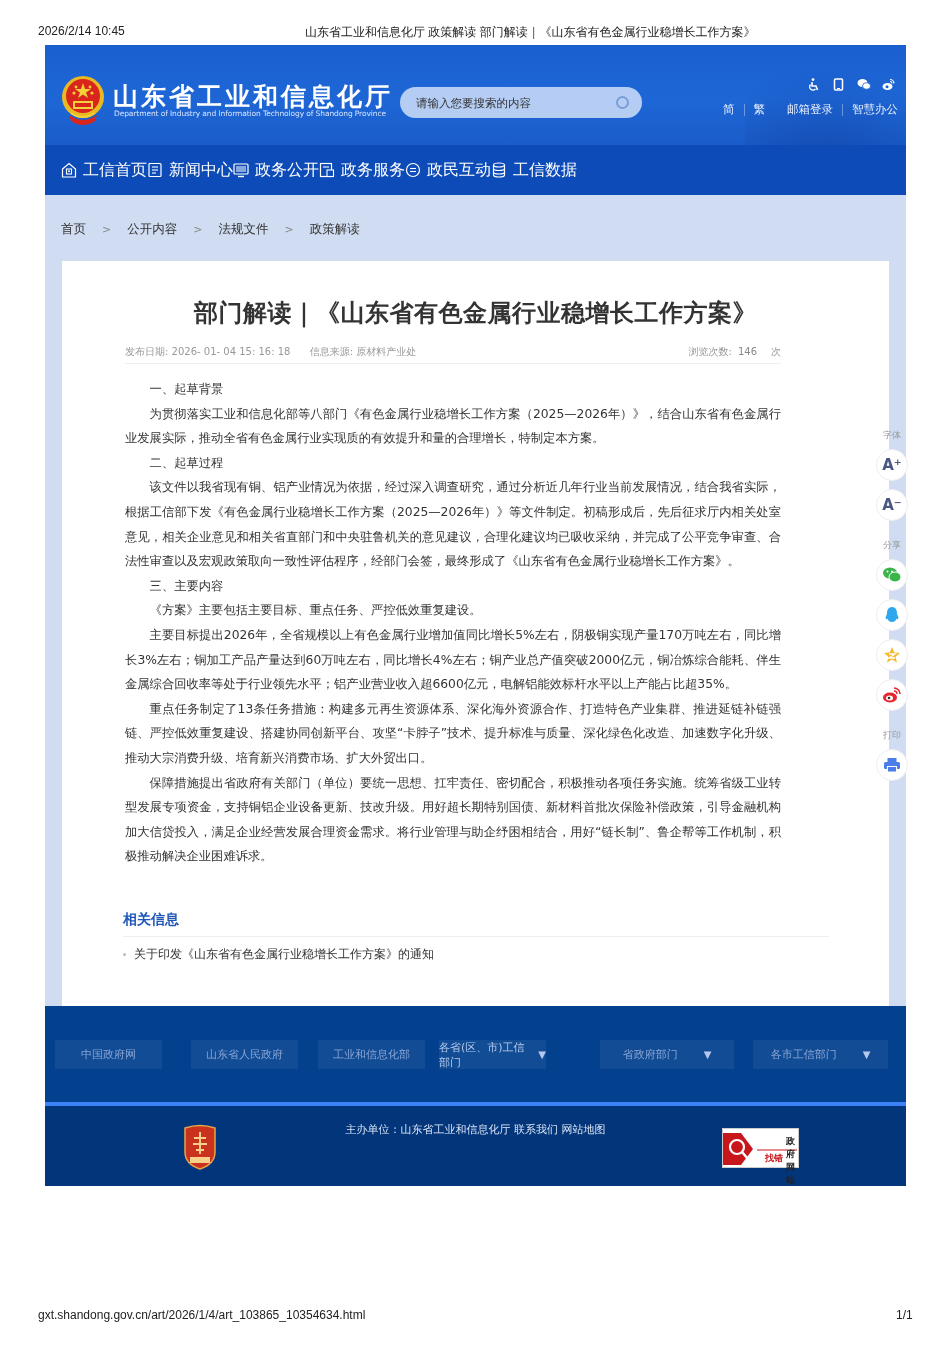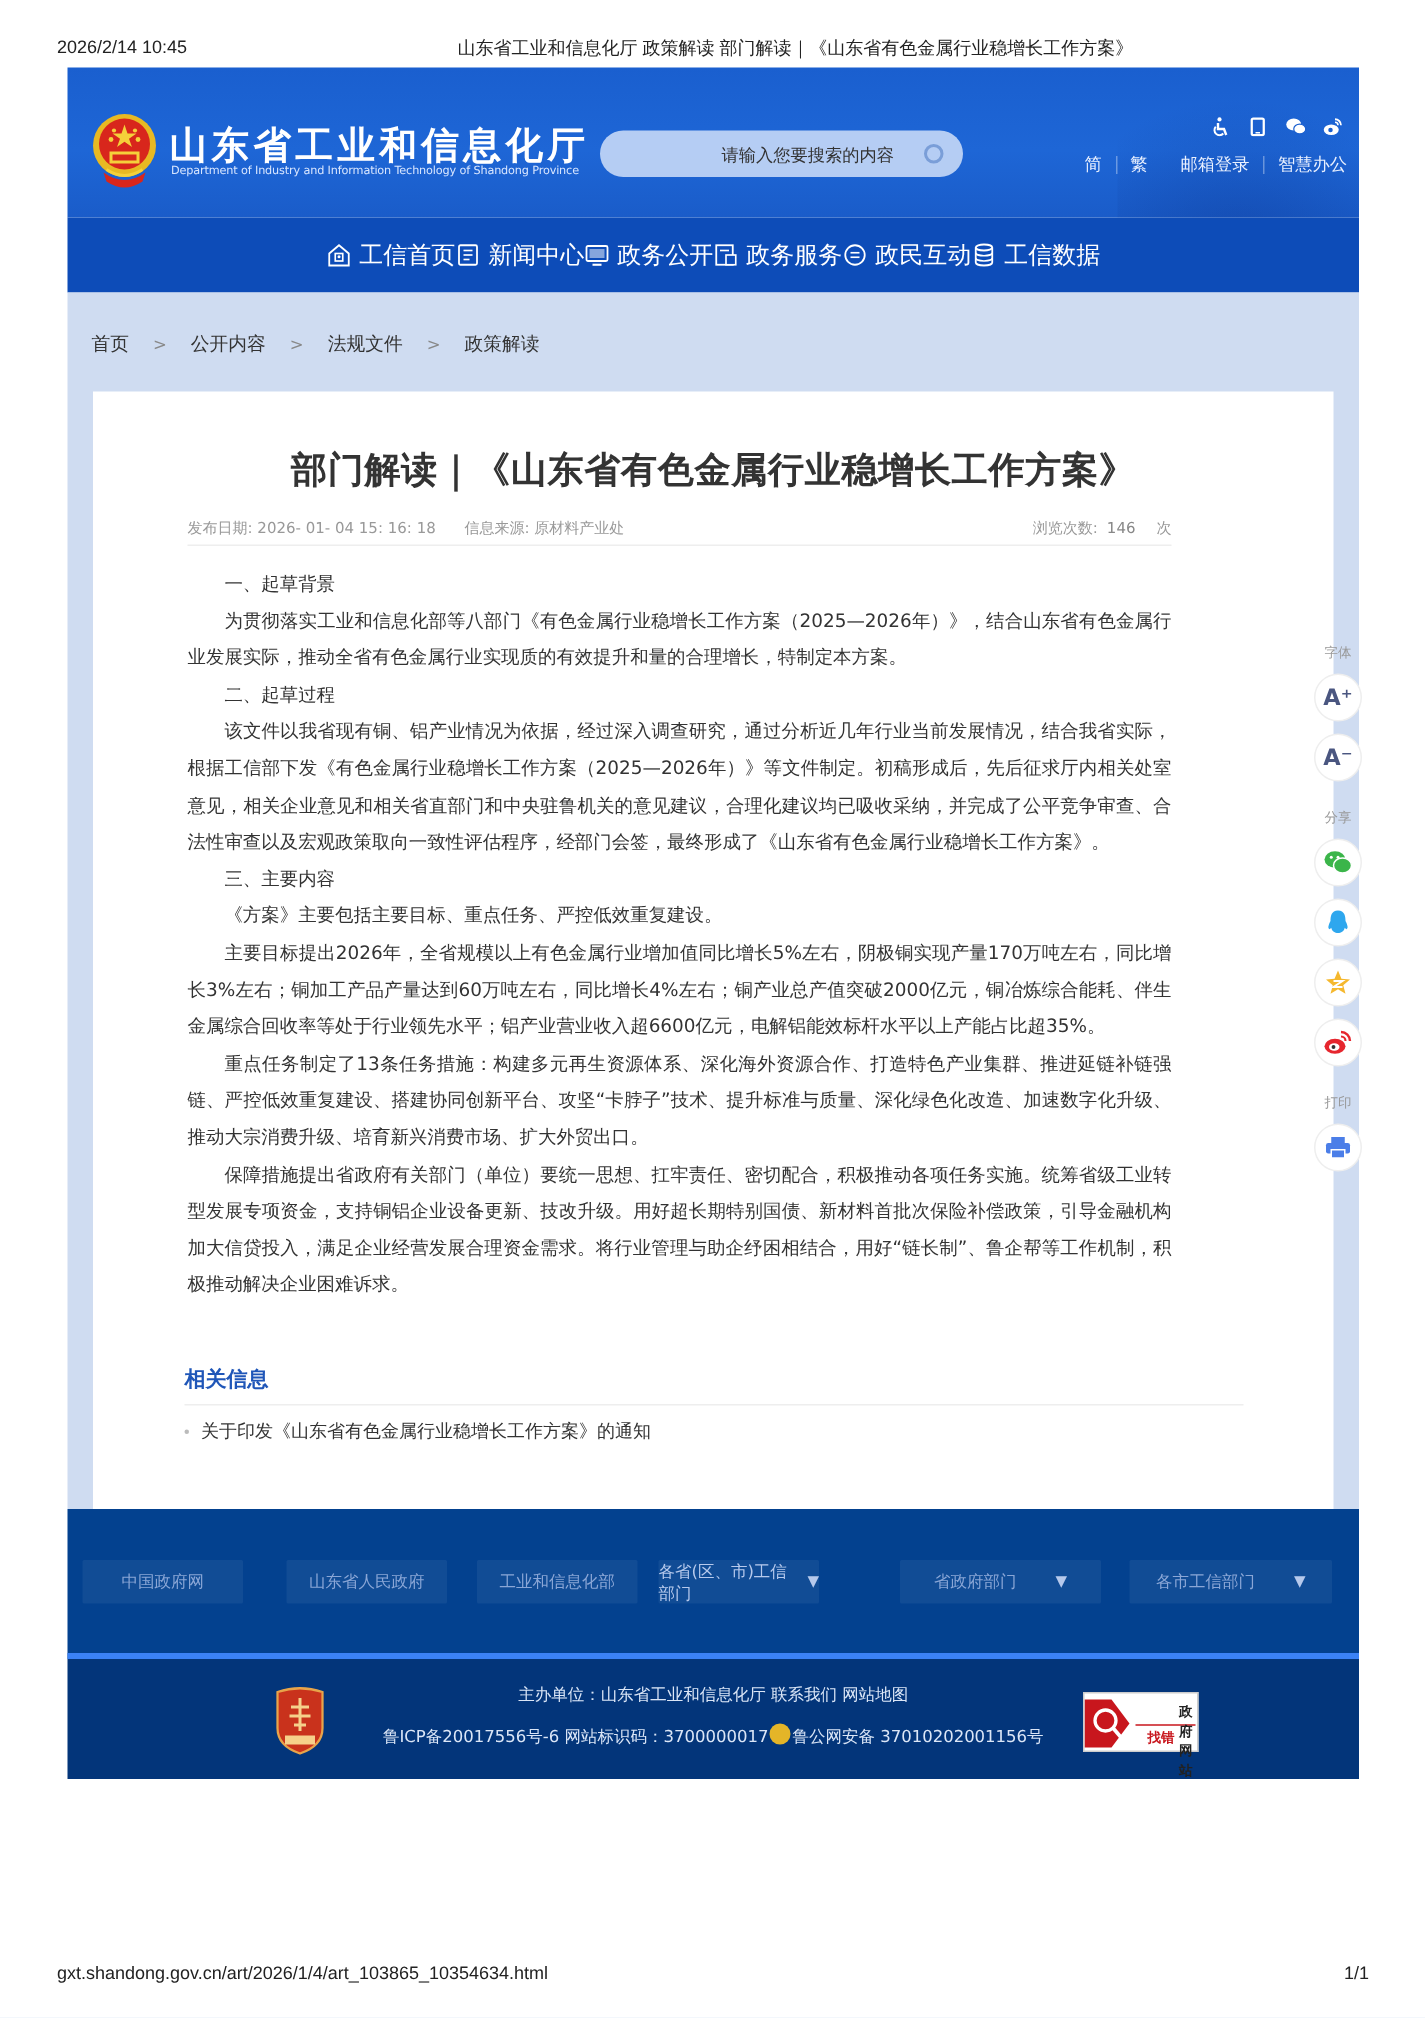--- a/index.html
+++ b/index.html
@@ -15,31 +15,31 @@
 
   .page-frame { position: absolute; left: 45px; top: 45px; width: 861px; }
 
   
   .banner { position: relative; height: 100px; background: linear-gradient(180deg, #1a5fcf 0%, #1e66d6 55%, #1a5cc9 100%); overflow: hidden; padding-left: 48px; }
   .banner::before { content: ""; position: absolute; left: 700px; top: 20px; width: 200px; height: 120px; background: radial-gradient(ellipse at 40% 80%, rgba(10,50,140,0.35), rgba(0,0,0,0) 70%); }
   .emblem { position: absolute; left: 16px; top: 30px; width: 44px; height: 52px; }
   .site-title { position: absolute; left: 68px; top: 35px; font-size: 25px; font-weight: bold; color: #fff; letter-spacing: 3px; font-family: "DejaVu Sans", sans-serif; }
   .site-subtitle { position: absolute; left: 69px; top: 64px; font-size: 7.5px; color: #d8e6ff; letter-spacing: -0.1px; }
   .search-box { position: absolute; left: 355px; top: 42px; width: 242px; height: 31px; border-radius: 16px; background: rgba(215,228,250,0.82); }
-  .search-box input { position: absolute; left: 16px; top: 7px; width: 180px; height: 17px; border: none; background: transparent; font-size: 11.5px; color: #333; outline: none; font-family: "DejaVu Sans", sans-serif; text-align: right; }
+  .search-box input { position: absolute; left: 16px; top: 7px; width: 180px; height: 17px; border: none; background: transparent; font-size: 11.5px; color: #333; outline: none; font-family: "DejaVu Sans", sans-serif; }
   .search-box input::placeholder { color: #333; }
   .search-icon { position: absolute; left: 216px; top: 9px; width: 13px; height: 13px; border: 2px solid #7a9ed8; border-radius: 50%; }
   .tool-icons { position: absolute; left: 762px; top: 33px; height: 16px; display: flex; gap: 12px; }
   .tool-icons span { display: inline-block; width: 13px; height: 13px; color: #fff; font-size: 12px; line-height: 13px; text-align: center; }
   .top-links { position: absolute; left: 678px; top: 57px; font-size: 11.5px; color: #eaf1ff; display: flex; align-items: center; }
   .top-links .sep { display: inline-block; width: 1px; height: 12px; background: rgba(255,255,255,0.35); margin: 0 9px; }
   .top-links .gap { width: 22px; }
 
   
-  .nav { height: 50px; background: #0d4cb8; display: flex; align-items: center; justify-content: center; padding: 0 16px 0 16px; }
+  .nav { height: 50px; background: #0d4cb8; display: flex; align-items: center; justify-content: flex-start; padding: 0 16px 0 16px; }
   .nav-item { display: flex; align-items: center; color: #fff; font-size: 16px; cursor: pointer; }
   .nav-item .nicon { width: 16px; height: 16px; margin-right: 6px; display: inline-block; }
 
   
   .content-bg { background: #cfdcf1; padding-top: 0; height: 811px; position: relative; }
   .breadcrumb { position: absolute; left: 16px; top: 26px; font-size: 12.5px; color: #333; display: flex; align-items: center; }
   .breadcrumb .sep { color: #888; margin: 0 16px 0 16px; font-size: 11px; }
 
   .article-card { position: absolute; left: 17px; top: 66px; width: 827px; height: 745px; background: #fff; }
   .article-title { position: absolute; left: 0; width: 827px; top: 36px; text-align: center; font-size: 24px; font-weight: bold; color: #333; letter-spacing: 0.5px; }
@@ -325,24 +325,20 @@
     <svg class="badge" viewBox="0 0 36 46">
       <path d="M3 4 Q18 -1 33 4 L33 28 Q33 40 18 45 Q3 40 3 28 Z" fill="#c9321c" stroke="#e7a44a" stroke-width="1.5"></path>
       <path d="M18 8 L18 30 M12 14 L24 14 M11 20 L25 20 M14 26 L22 26" stroke="#f6d08a" stroke-width="2"></path>
       <rect x="8" y="33" width="20" height="6" fill="#f6d08a"></rect>
     </svg>
     <div class="line1">
       <span>主办单位：山东省工业和信息化厅</span>
       <span>联系我们</span>
       <span>网站地图</span>
     </div>
-    <div class="line2">
-      <span>鲁ICP备20017556号-6</span>
-      <span>网站标识码：3700000017</span><span class="police"></span><span>鲁公网安备 37010202001156号</span>
-    </div>
     <div class="jiucuo">
       <svg width="77" height="40" viewBox="0 0 77 40">
         <polygon points="0,4 18,4 30,20 18,36 0,36" fill="#c8161d"></polygon>
         <circle cx="14" cy="18" r="7" stroke="#fff" stroke-width="2.2" fill="none"></circle>
         <line x1="19" y1="23" x2="25" y2="30" stroke="#fff" stroke-width="2.5"></line>
         <line x1="34" y1="21" x2="74" y2="21" stroke="#c8161d" stroke-width="1"></line>
       </svg>
       <span style="position:absolute;left:33px;top:6px;font-size:9px;color:#222;font-weight:bold;padding-left:30px;">政府网站</span>
       <span style="position:absolute;left:42px;top:23px;font-size:9px;color:#c8161d;font-weight:bold;">找错</span>
     </div>

